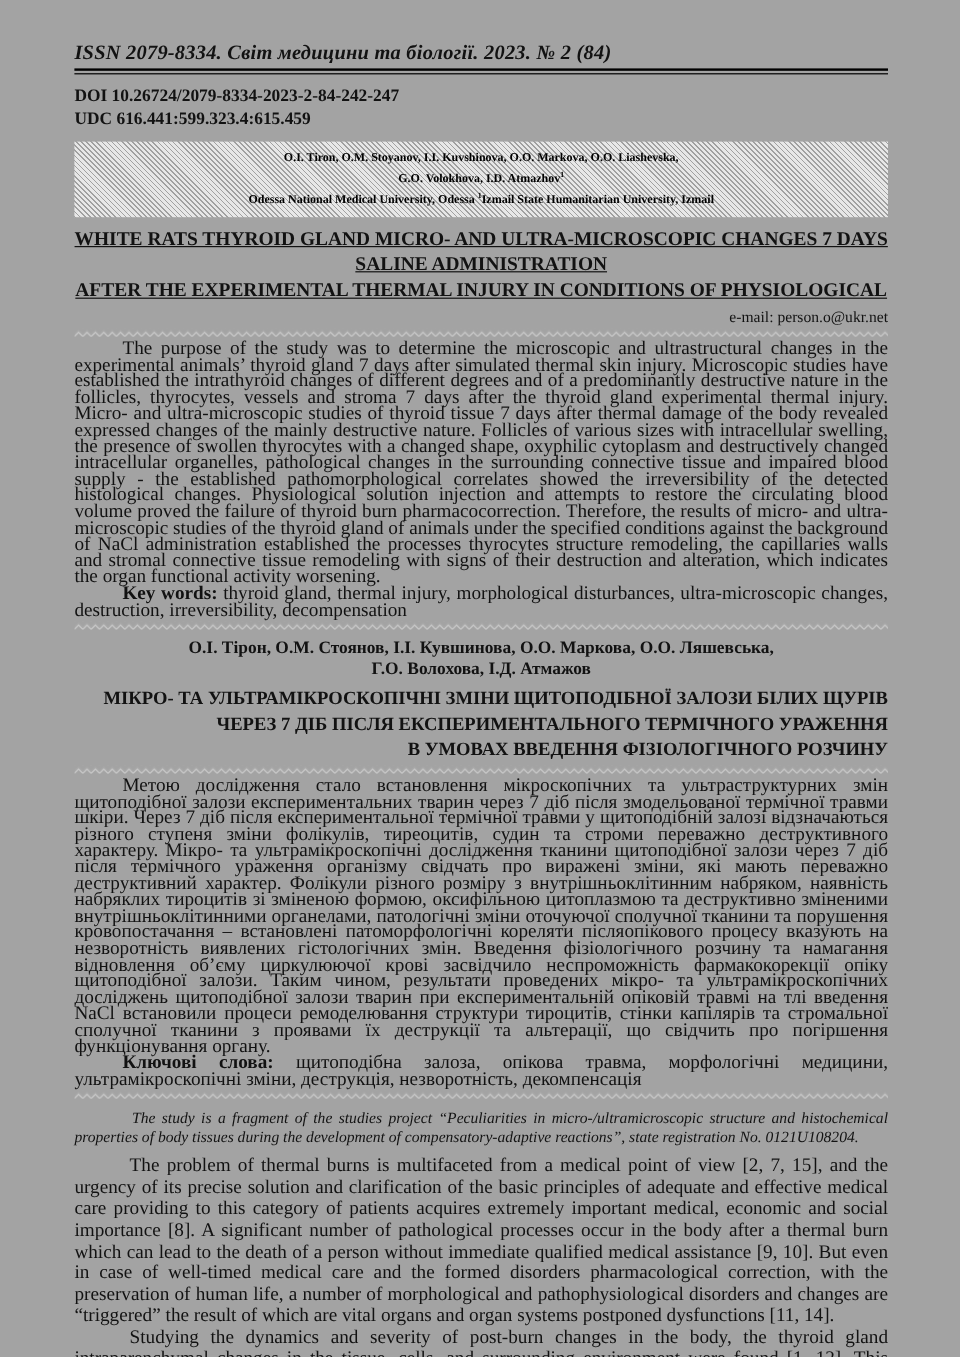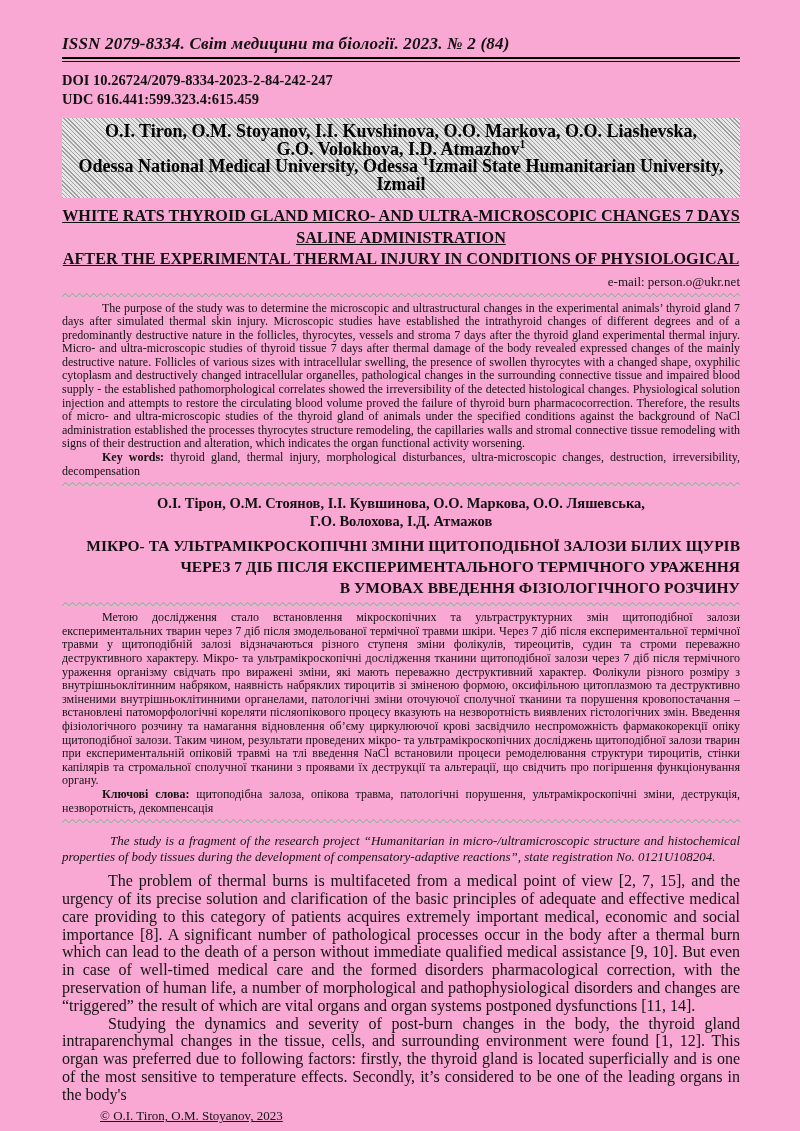--- a/index.html
+++ b/index.html
@@ -2,21 +2,21 @@
 <html><head>
 <meta charset="utf-8">
 <style>
   * { box-sizing: border-box; }
   html, body { margin: 0; padding: 0; background: #ffffff; }
   .page {
     position: relative;
     width: 800px;
     height: 1131px;
     margin: 0 auto;
-    background: #f9a8d4;
+    background: #a3a3a3;
     padding: 34px 60px 0 62px;
     font-family: "Liberation Serif", serif;
     color: #121212;
     overflow: hidden;
   }
   .issn-line {
     font-size: 17px;
     font-weight: bold;
     font-style: italic;
     line-height: 20px;
@@ -33,41 +33,41 @@
     font-weight: bold;
     font-size: 14.5px;
     line-height: 19px;
   }
   .authors-box {
     margin-top: 9px;
     padding: 5px 6px;
     background: repeating-linear-gradient(45deg, #a0a0a0 0px, #a0a0a0 1px, #e7e7e7 1px, #e7e7e7 3px);
     text-align: center;
     font-weight: bold;
-    font-size: 18px;
+    font-size: 10px;
     line-height: 17.5px;
     color: #000;
   }
   .title-en {
     margin-top: 8px;
     text-align: center;
     font-weight: bold;
     font-size: 16.2px;
     line-height: 21.5px;
     text-decoration: underline;
   }
   .email-line {
     margin-top: 3px;
     text-align: right;
     font-size: 13px;
     line-height: 15px;
   }
   .zigzag { display: block; width: 100%; height: 7px; margin: 3px 0; }
   .abstract {
-    font-size: 12px;
+    font-size: 16px;
     line-height: 13.6px;
     text-align: justify;
   }
   .abstract p { margin: 0; text-indent: 40px; }
   .kw-label { font-weight: bold; }
   .authors-uk {
     margin-top: 6px;
     text-align: center;
     font-weight: bold;
     font-size: 14.5px;
@@ -169,29 +169,29 @@
     <div>ЧЕРЕЗ 7 ДІБ ПІСЛЯ ЕКСПЕРИМЕНТАЛЬНОГО ТЕРМІЧНОГО УРАЖЕННЯ</div>
     <div>В УМОВАХ ВВЕДЕННЯ ФІЗІОЛОГІЧНОГО РОЗЧИНУ</div>
   </div>
 
   <svg class="zigzag">
       <rect width="100%" height="7" fill="url(#zz)"></rect>
     </svg>
 
   <div class="abstract">
     <p>Метою дослідження стало встановлення мікроскопічних та ультраструктурних змін щитоподібної залози експериментальних тварин через 7 діб після змодельованої термічної травми шкіри. Через 7 діб після експериментальної термічної травми у щитоподібній залозі відзначаються різного ступеня зміни фолікулів, тиреоцитів, судин та строми переважно деструктивного характеру. Мікро- та ультрамікроскопічні дослідження тканини щитоподібної залози через 7 діб після термічного ураження організму свідчать про виражені зміни, які мають переважно деструктивний характер. Фолікули різного розміру з внутрішньоклітинним набряком, наявність набряклих тироцитів зі зміненою формою, оксифільною цитоплазмою та деструктивно зміненими внутрішньоклітинними органелами, патологічні зміни оточуючої сполучної тканини та порушення кровопостачання – встановлені патоморфологічні кореляти післяопікового процесу вказують на незворотність виявлених гістологічних змін. Введення фізіологічного розчину та намагання відновлення об’єму циркулюючої крові засвідчило неспроможність фармакокорекції опіку щитоподібної залози. Таким чином, результати проведених мікро- та ультрамікроскопічних досліджень щитоподібної залози тварин при експериментальній опіковій травмі на тлі введення NaCl встановили процеси ремоделювання структури тироцитів, стінки капілярів та стромальної сполучної тканини з проявами їх деструкції та альтерації, що свідчить про погіршення функціонування органу.</p>
-    <p><span class="kw-label">Ключові слова:</span><span> щитоподібна залоза, опікова травма, патологічні порушення, ультрамікроскопічні зміни, деструкція, незворотність, декомпенсація</span></p>
+    <p><span class="kw-label">Ключові слова:</span><span> щитоподібна залоза, опікова травма, морфологічні медицини, ультрамікроскопічні зміни, деструкція, незворотність, декомпенсація</span></p>
   </div>
 
   <svg class="zigzag">
       <rect width="100%" height="7" fill="url(#zz)"></rect>
     </svg>
 
   <div class="note">
-    <p>The study is a fragment of the research project “Humanitarian in micro-/ultramicroscopic structure and histochemical properties of body tissues during the development of compensatory-adaptive reactions”, state registration No. 0121U108204.</p>
+    <p>The study is a fragment of the studies project “Peculiarities in micro-/ultramicroscopic structure and histochemical properties of body tissues during the development of compensatory-adaptive reactions”, state registration No. 0121U108204.</p>
   </div>
 
   <div class="bodytext">
     <p>The problem of thermal burns is multifaceted from a medical point of view [2, 7, 15], and the urgency of its precise solution and clarification of the basic principles of adequate and effective medical care providing to this category of patients acquires extremely important medical, economic and social importance [8]. A significant number of pathological processes occur in the body after a thermal burn which can lead to the death of a person without immediate qualified medical assistance [9, 10]. But even in case of well-timed medical care and the formed disorders pharmacological correction, with the preservation of human life, a number of morphological and pathophysiological disorders and changes are “triggered” the result of which are vital organs and organ systems postponed dysfunctions [11, 14].</p>
     <p>Studying the dynamics and severity of post-burn changes in the body, the thyroid gland intraparenchymal changes in the tissue, cells, and surrounding environment were found [1, 12]. This organ was preferred due to following factors: firstly, the thyroid gland is located superficially and is one of the most sensitive to temperature effects. Secondly, it’s considered to be one of the leading organs in the body's</p>
   </div>
 
   <div class="footer">
     <div class="copyright">©  O.I. Tiron, O.M. Stoyanov, 2023</div>
     <div class="page-number">242</div>

